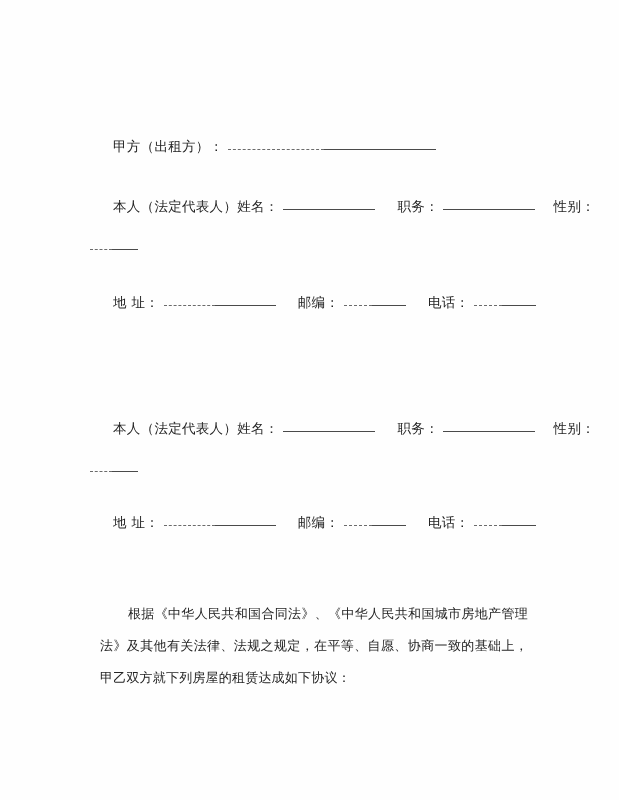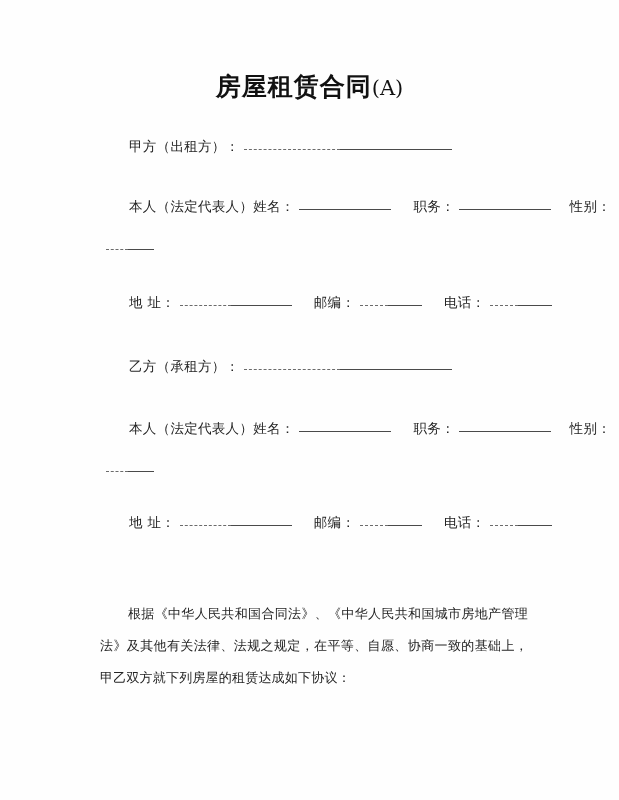--- a/index.html
+++ b/index.html
@@ -49,21 +49,20 @@
 
   
   .form-row {
     position: absolute;
     left: 113px;
     font-size: 13.5px;
     line-height: 20px;
     white-space: nowrap;
     color: #242424;
     letter-spacing: 0.3px;
-    margin-left: 16px;
   }
   .form-row.flush {
     left: 90px;
   }
 
   .label {
     display: inline;
   }
 
   
@@ -115,23 +114,20 @@
     text-align: justify;
     color: #242424;
     letter-spacing: 0.2px;
   }
 </style>
 </head>
 <body>
 
 <div class="page">
 
-  <div class="doc-title">
-    <span>房屋租赁合同</span><span class="title-suffix">(A)</span>
-  </div>
 
   <div class="form-row" style="top:136px;">
     <span class="label">甲方（出租方）：</span>
     <span class="blank dashed w-party"></span>
   </div>
 
   <div class="form-row" style="top:196px;">
     <span class="label">本人（法定代表人）姓名：</span>
     <span class="blank w-name"></span>
     <span class="gap-md"></span>
@@ -149,24 +145,20 @@
     <span class="label">地 址：</span>
     <span class="blank dashed w-addr"></span>
     <span class="gap-md"></span>
     <span class="label">邮编：</span>
     <span class="blank dashed w-zip"></span>
     <span class="gap-md"></span>
     <span class="label">电话：</span>
     <span class="blank dashed w-phone"></span>
   </div>
 
-  <div class="form-row" style="top:356px;">
-    <span class="label">乙方（承租方）：</span>
-    <span class="blank dashed w-party"></span>
-  </div>
 
   <div class="form-row" style="top:418px;">
     <span class="label">本人（法定代表人）姓名：</span>
     <span class="blank w-name"></span>
     <span class="gap-md"></span>
     <span class="label">职务：</span>
     <span class="blank w-duty"></span>
     <span class="gap-sm"></span>
     <span class="label">性别：</span>
   </div>

